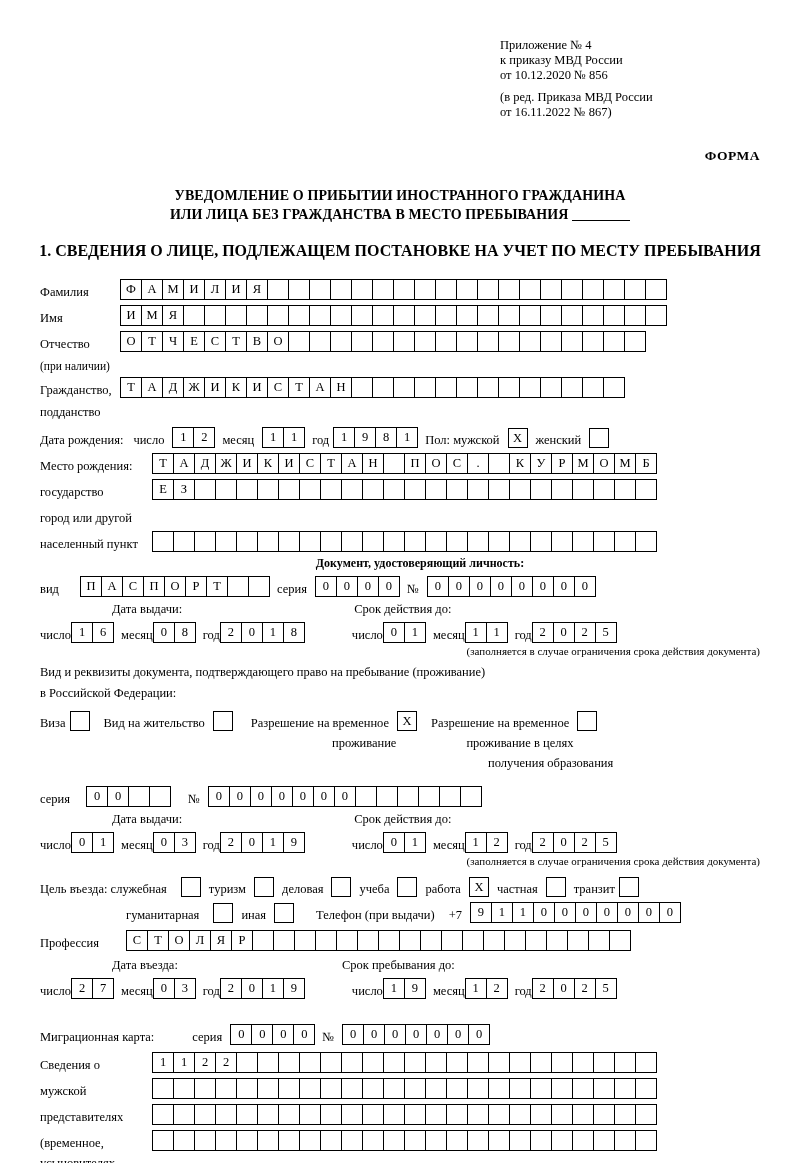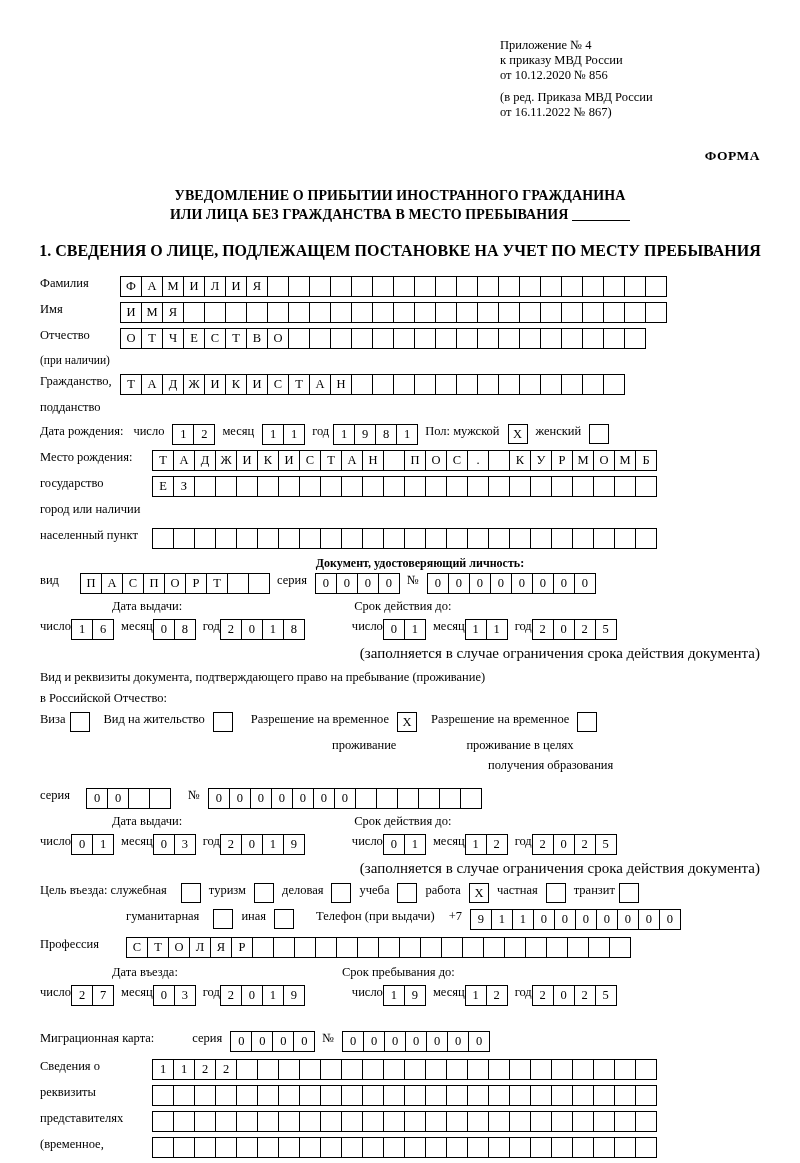--- a/index.html
+++ b/index.html
@@ -61,21 +61,21 @@
   }
   .body{
     position:absolute;
     left:40px;
     top:276px;
     width:720px;
     font-size:12.5px;
   }
   .row{
     display:flex;
-    align-items:flex-start;
+    align-items:flex-end;
     min-height:24px;
     margin-bottom:2px;
   }
   .lbl{
     white-space:nowrap;
   }
   .lbl.w1{width:80px;}
   .cells{display:flex;}
   .c{
     width:22px;height:21px;
@@ -100,21 +100,21 @@
   }
   .spacer{width:10px;}
   .small{font-size:11.5px;}
   .doc-title{
     text-align:center;
     font-weight:bold;
     font-size:12px;
     margin:4px 0 2px 0;
   }
   .note{
-    font-size:15px;
+    font-size:11px;
     text-align:right;
   }
   .sub{
     font-size:12.5px;
   }
   .ml{margin-left:8px;}
 </style>
 </head>
 <body>
 
@@ -353,21 +353,21 @@
         <div class="c"></div>
           <div class="c"></div>
         <div class="c"></div>
           <div class="c"></div>
         <div class="c"></div>
           <div class="c"></div>
       </div>
     </div>
 
     <div class="row">
-      <div class="lbl" style="width:112px">город или наличии</div>
+      <div class="lbl" style="width:112px">город или другой</div>
     </div>
 
     <div class="row">
       <div class="lbl" style="width:112px">населенный пункт</div>
       <div class="cells">
         <div class="c"></div>
           <div class="c"></div>
         <div class="c"></div>
           <div class="c"></div>
         <div class="c"></div>
@@ -471,21 +471,21 @@
         <div class="c">2</div>
         <div class="c">5</div>
       </div>
     </div>
 
     <div class="note" style="margin-top:1px">(заполняется в случае ограничения срока действия документа)</div>
 
     <div style="height:8px"></div>
     <div class="sub">Вид и реквизиты документа, подтверждающего право на пребывание (проживание)</div>
     <div style="height:6px"></div>
-    <div class="sub">в Российской Отчество:</div>
+    <div class="sub">в Российской Федерации:</div>
     <div style="height:6px"></div>
 
     <div class="row">
       <div class="lbl">Виза</div>
       <span class="box" style="margin-left:4px"></span>
       <div class="lbl" style="margin-left:14px">Вид на жительство</div>
       <span class="box ml"></span>
       <div class="lbl" style="margin-left:18px">Разрешение на временное</div>
       <span class="box ml">Х</span>
       <div class="lbl" style="margin-left:14px">Разрешение на временное</div>
@@ -738,21 +738,21 @@
         <div class="c"></div>
           <div class="c"></div>
         <div class="c"></div>
           <div class="c"></div>
         <div class="c"></div>
           <div class="c"></div>
       </div>
     </div>
 
     <div class="row">
-      <div class="lbl" style="width:112px">реквизиты</div>
+      <div class="lbl" style="width:112px">мужской</div>
       <div class="cells">
         <div class="c"></div>
           <div class="c"></div>
         <div class="c"></div>
           <div class="c"></div>
         <div class="c"></div>
           <div class="c"></div>
         <div class="c"></div>
           <div class="c"></div>
         <div class="c"></div>

